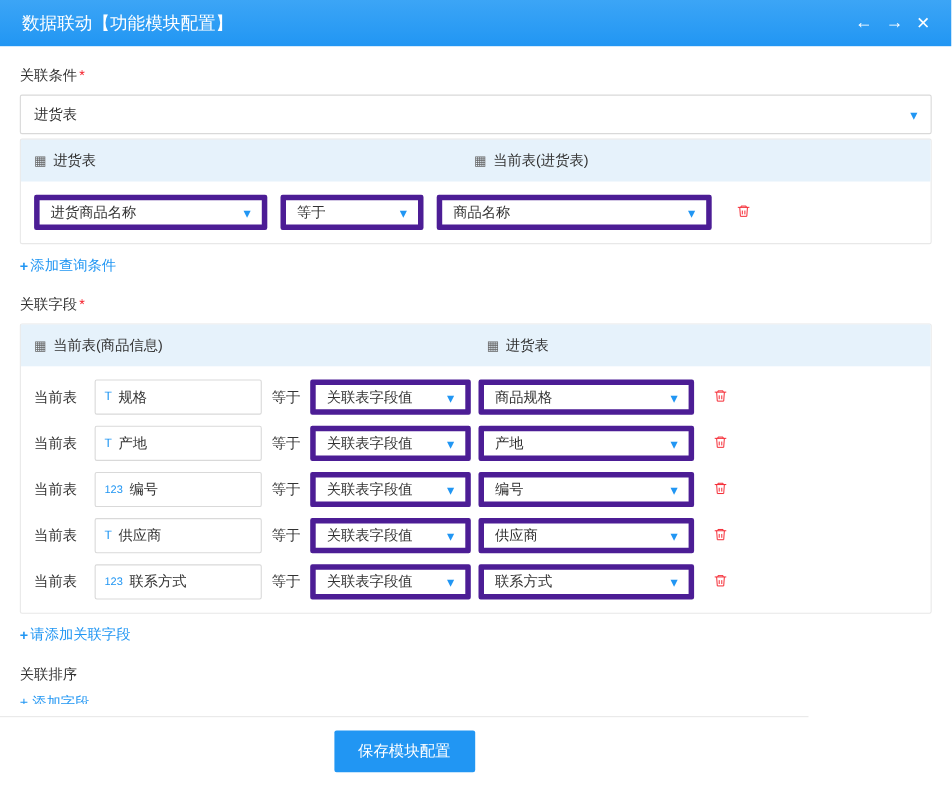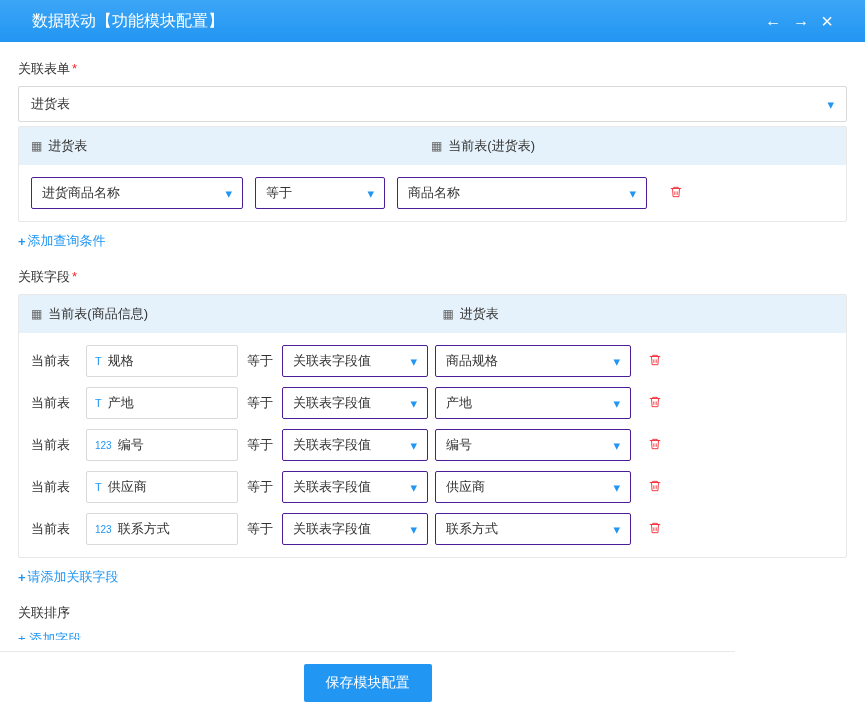--- a/index.html
+++ b/index.html
@@ -1,21 +1,21 @@
 <!DOCTYPE html>
 <html><head>
   <meta charset="utf-8">
   <style>
     * { box-sizing: border-box; margin: 0; padding: 0; }
     body { font-family: "Microsoft YaHei", Arial, sans-serif; font-size: 13px; color: #333; background: #fff; width: 865px; }
     
     .header {
       background: linear-gradient(to bottom, #3ca5f6, #2196f3);
       color: #fff;
-      padding: 10px 32px;
+      padding: 10px 20px;
       display: flex;
       justify-content: space-between;
       align-items: center;
       height: 42px;
     }
     .header-title { font-size: 16px; font-weight: 400; }
     .header-actions { display: flex; gap: 12px; align-items: center; }
     .header-icon { cursor: pointer; color: #fff; font-size: 16px; }
     
     .content { padding: 18px; padding-bottom: 60px; }
@@ -56,21 +56,21 @@
     
     .panel-body { padding: 12px; }
     
     .cond-row {
       display: flex;
       align-items: center;
       gap: 12px;
     }
     
     .mini-select {
-      border: 1px solid #4c1d95;
+      border: 5px solid #4c1d95;
       background: #fff;
       height: 32px;
       display: flex;
       align-items: center;
       justify-content: space-between;
       padding: 0 10px;
       cursor: pointer;
       border-radius: 2px;
       font-size: 13px;
     }
@@ -159,21 +159,21 @@
     <span class="header-icon">←</span>
     <span class="header-icon">→</span>
     <span class="header-icon" style="font-size:20px;">×</span>
   </div>
 </div>
 
 <div class="content">
 
   
   <div class="section-label">
-    <span>关联表单</span><span class="required">*</span>
+    <span>关联条件</span><span class="required">*</span>
   </div>
   <div class="select-box">
     <span>进货表</span>
     <span class="caret">▾</span>
   </div>
 
   
   <div class="panel">
     <div class="panel-header split">
       <div class="ph-left" style="max-width:380px;">

